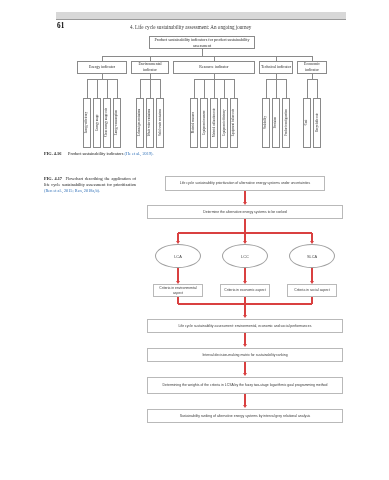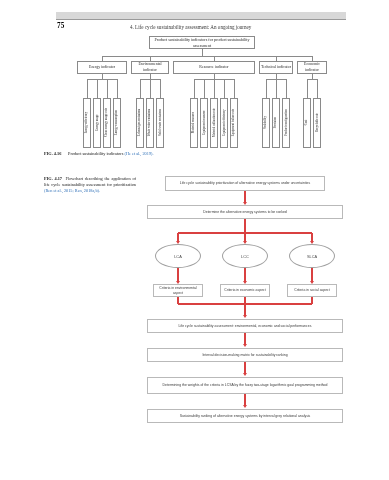--- a/index.html
+++ b/index.html
@@ -60,21 +60,21 @@
         border-right:2.3px solid transparent;border-top:3.2px solid #d94040;}
 </style>
 </head>
 <body>
 
 <div class="page">
 
   <div class="top-band"></div>
   <div class="top-rule"></div>
 
-  <div class="folio">75</div>
+  <div class="folio">61</div>
   <div class="runhead">4. Life cycle sustainability assessment: An ongoing journey</div>
 
   <div class="fig16" id="fig16">
       <div class="nd root" style="left: 92px; top: 0px; width: 106px; height: 13px;">Product sustainability indicators for product sustainability assessment</div>
       <div class="nd lvl2" style="left: 20px; top: 25px; width: 50px; height: 13px;">Energy indicator</div>
       <div class="nd lvl2" style="left: 74px; top: 25px; width: 38px; height: 13px;">Environmental indicator</div>
       <div class="nd lvl2" style="left: 116px; top: 25px; width: 82px; height: 13px;">Resource indicator</div>
       <div class="nd lvl2" style="left: 202px; top: 25px; width: 34px; height: 13px;">Technical indicator</div>
       <div class="nd lvl2" style="left: 240px; top: 25px; width: 30px; height: 13px;">Economic indicator</div>
       <div class="ln lnv" style="left: 145px; top: 13px; height: 7px;"></div>

